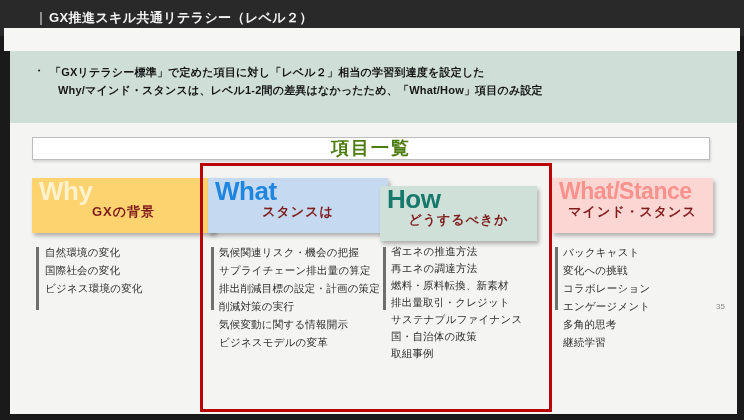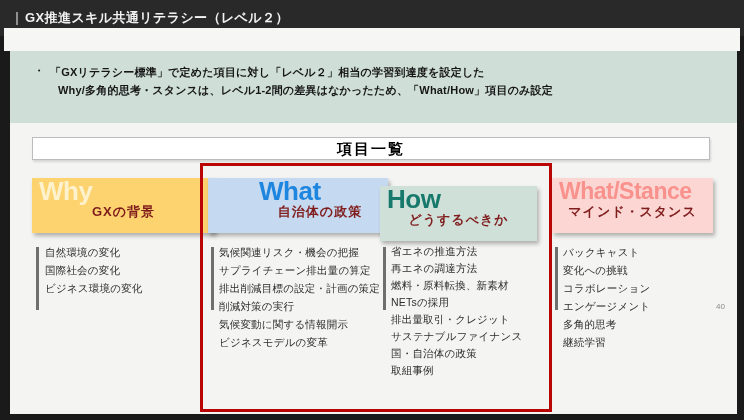--- a/index.html
+++ b/index.html
@@ -2,51 +2,51 @@
 <html><head>
 <meta charset="utf-8">
 <style>
   * { margin:0; padding:0; box-sizing:border-box; }
   html,body { width:744px; height:420px; }
   body { font-family:"Liberation Sans","DejaVu Sans",sans-serif; background:#1a1a1a; overflow:hidden; }
   .screen { position:relative; width:744px; height:420px; background:#1a1a1a; }
 
   
   .titlebar { position:absolute; top:0; left:0; width:744px; height:36px; background:#292929;
-              display:flex; align-items:center; padding-left:16px; }
+              display:flex; align-items:center; padding-left:40px; }
   .title-accent { display:inline-block; width:0; height:13px; border-left:2px solid #8f8f8f; margin-right:7px; }
   .title-text { color:#f2f2f2; font-size:13px; font-weight:bold; letter-spacing:0.4px; }
 
   .white-strip { position:absolute; top:28px; left:4px; width:736px; height:23px; background:#f6f6f5; }
 
   
   .banner { position:absolute; top:51px; left:10px; width:727px; height:72px; background:#cfdfd8; }
   .banner-bullet { position:absolute; left:24px; top:13px; font-size:10px; font-weight:bold; color:#1a1a1a; }
   .banner-lines { position:absolute; left:40px; top:12px; font-size:11px; font-weight:bold;
                   line-height:18px; color:#161616; letter-spacing:0.2px; }
   .banner-line2 { padding-left:8px; }
 
   
   .main { position:absolute; top:123px; left:10px; width:727px; height:291px; background:#f4f4f2; }
 
   .section-header { position:absolute; left:22px; top:14px; width:678px; height:23px; background:#ffffff;
-                    border:1px solid #bcbcbc; text-align:center; line-height:21px; font-size:15px;
-                    font-weight:bold; color:#000000; letter-spacing:2px;
+                    border:1px solid #bcbcbc; text-align:center; line-height:21px; font-size:18px;
+                    font-weight:bold; color:#4d7c0f; letter-spacing:2px;
                     box-shadow:1px 2px 2px rgba(0,0,0,0.12); }
 
   .red-box { position:absolute; left:190px; top:40px; width:352px; height:249px;
              border:3px solid #b90504; z-index:5; pointer-events:none; }
 
   .col-head { position:absolute; top:55px; height:55px; box-shadow:2px 3px 4px rgba(0,0,0,0.28); }
   .head-word { font-weight:bold; font-size:26px; line-height:28px; padding-left:7px; margin-top:-1px;
                letter-spacing:-0.5px; }
   .head-sub  { text-align:center; font-size:13px; font-weight:bold; color:#7f1d1d; margin-top:-2px;
                letter-spacing:1px; }
   .head-why  { left:22px;  width:183px; background:#fcd36e; }
-  .head-what { left:198px; width:180px; background:#c5d9f0;padding-left:44px; }
+  .head-what { left:198px; width:180px; background:#c5d9f0; }
   .head-how  { left:370px; width:157px; background:#cfe0d9;margin-top:8px; }
   .head-mind { left:542px; width:161px; background:#fbd6d3; }
   .word-why  { color:#fdf2cd; }
   .word-what { color:#1e86df; }
   .word-how  { color:#17796b; }
   .word-mind { color:#f9918c; font-size:23px; }
 
   .list-bar { position:absolute; top:124px; width:3px; height:63px; background:#6f6f6f; }
   .bar-why  { left:26px; }
   .bar-what { left:201px; }
@@ -73,35 +73,35 @@
     <span class="title-accent"></span>
     <span class="title-text">GX推進スキル共通リテラシー（レベル２）</span>
   </div>
 
   <div class="white-strip"></div>
 
   <div class="banner">
     <span class="banner-bullet">・</span>
     <div class="banner-lines">
       <div class="banner-line1">「GXリテラシー標準」で定めた項目に対し「レベル２」相当の学習到達度を設定した</div>
-      <div class="banner-line2">Why/多角的思考・スタンスは、レベル1-2間の差異はなかったため、「What/How」項目のみ設定</div>
+      <div class="banner-line2">Why/マインド・スタンスは、レベル1-2間の差異はなかったため、「What/How」項目のみ設定</div>
     </div>
   </div>
 
   <div class="main">
 
     <div class="section-header">項目一覧</div>
 
     <div class="col-head head-why">
       <div class="head-word word-why">Why</div>
       <div class="head-sub">GXの背景</div>
     </div>
     <div class="col-head head-what">
       <div class="head-word word-what">What</div>
-      <div class="head-sub">自治体の政策</div>
+      <div class="head-sub">スタンスは</div>
     </div>
     <div class="col-head head-how">
       <div class="head-word word-how">How</div>
       <div class="head-sub">どうするべきか</div>
     </div>
     <div class="col-head head-mind">
       <div class="head-word word-mind">What/Stance</div>
       <div class="head-sub">マインド・スタンス</div>
     </div>
 
@@ -120,33 +120,32 @@
       <li>サプライチェーン排出量の算定</li>
       <li>排出削減目標の設定・計画の策定</li>
       <li>削減対策の実行</li>
       <li>気候変動に関する情報開示</li>
       <li>ビジネスモデルの変革</li>
     </ul>
     <ul class="item-list list-how">
       <li>省エネの推進方法</li>
       <li>再エネの調達方法</li>
       <li>燃料・原料転換、新素材</li>
-      <li>NETsの採用</li>
       <li>排出量取引・クレジット</li>
       <li>サステナブルファイナンス</li>
       <li>国・自治体の政策</li>
       <li>取組事例</li>
     </ul>
     <ul class="item-list list-mind">
       <li>バックキャスト</li>
       <li>変化への挑戦</li>
       <li>コラボレーション</li>
       <li>エンゲージメント</li>
       <li>多角的思考</li>
       <li>継続学習</li>
     </ul>
 
     <div class="red-box"></div>
 
-    <div class="page-num">40</div>
+    <div class="page-num">35</div>
   </div>
 
 </div>
 
 </body></html>

